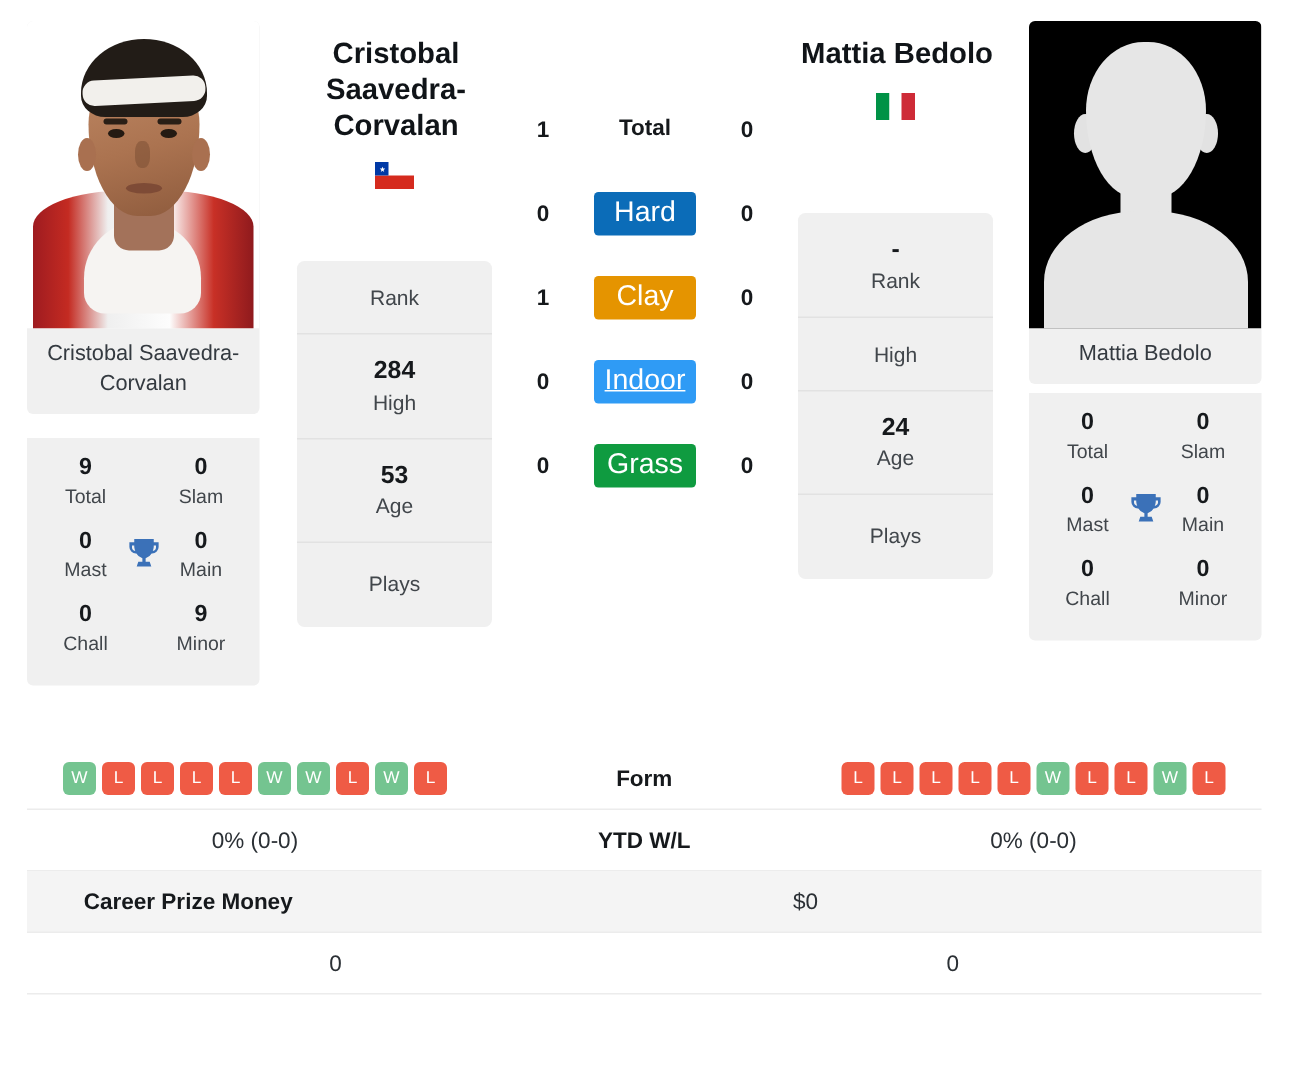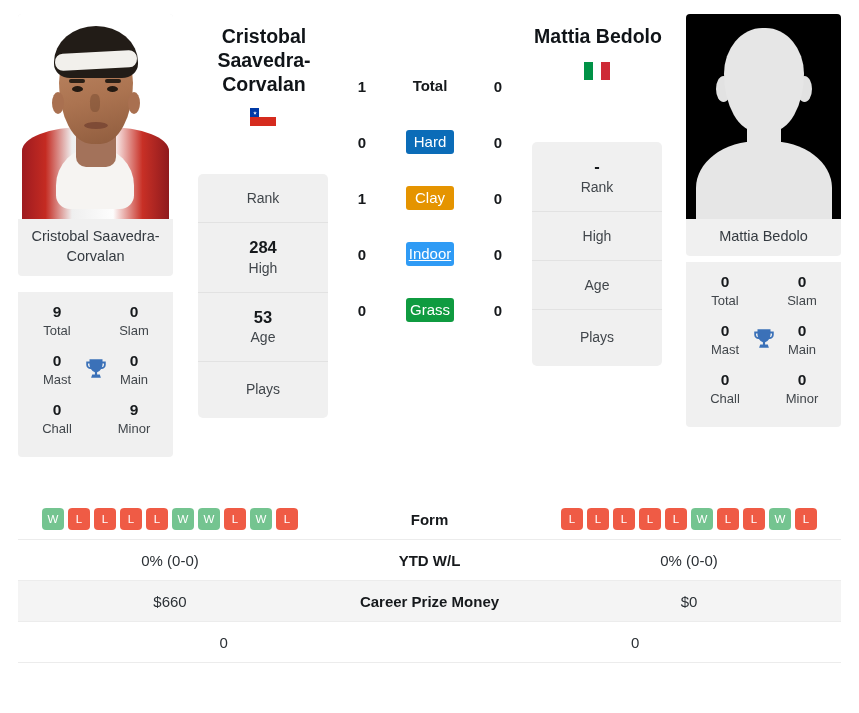--- a/index.html
+++ b/index.html
@@ -136,22 +136,22 @@
     color: #3b71b8; line-height: 0;
   }
 
   
   .surfaces { position: absolute; left: 345px; top: 58px; width: 170px; }
   .srow { display: flex; align-items: center; height: 56px; }
   .srow .num { width: 34px; text-align: center; font-size: 15px; font-weight: bold; color: #16191c; }
   .srow .mid { flex: 1; text-align: center; }
   .srow .mid .lbl-total { font-size: 15px; font-weight: bold; color: #16191c; }
   .pill {
-    display: inline-block; width: 48px; padding: 3px 0 4px;
-    border-radius: 3px; color: #ffffff; font-size: 15px; text-align: center;
+    display: inline-block; width: 68px; padding: 3px 0 4px;
+    border-radius: 3px; color: #ffffff; font-size: 19px; text-align: center;
   }
 
   
   .table { position: absolute; left: 18px; top: 499px; width: 823px; }
   .trow { display: flex; align-items: center; height: 41px; border-bottom: 1px solid #ececec; }
   .trow.shade { background: #f4f4f4; }
   .trow .side { flex: 1; display: flex; align-items: center; justify-content: center; }
   .trow .side .val { font-size: 15px; color: #2b3035; }
   .trow .label { width: 215px; text-align: center; font-size: 15px; font-weight: bold; color: #16191c; }
   .forms { display: flex; gap: 4px; }
@@ -236,20 +236,21 @@
   <div class="rhap right">
     <div class="cell">
       <div class="v">-</div>
       <div class="k">Rank</div>
     </div>
     <div class="cell">
       <div class="v"></div>
       <div class="k">High</div>
     </div>
     <div class="cell">
+      <div class="v">24</div>
       <div class="k">Age</div>
     </div>
     <div class="cell plays">
       <div class="k">Plays</div>
     </div>
   </div>
 
   <div class="titles left">
     <div class="grid">
       <div class="trophy">
@@ -394,23 +395,20 @@
     <div class="trow">
       <div class="side">
         <span class="val">0% (0-0)</span>
       </div>
       <div class="label">YTD W/L</div>
       <div class="side">
         <span class="val">0% (0-0)</span>
       </div>
     </div>
     <div class="trow shade">
-      <div class="side">
-        <span class="val">$660</span>
-      </div>
       <div class="label">Career Prize Money</div>
       <div class="side">
         <span class="val">$0</span>
       </div>
     </div>
     <div class="trow">
       <div class="side">
         <span class="val">0</span>
       </div>
       <div class="side">

